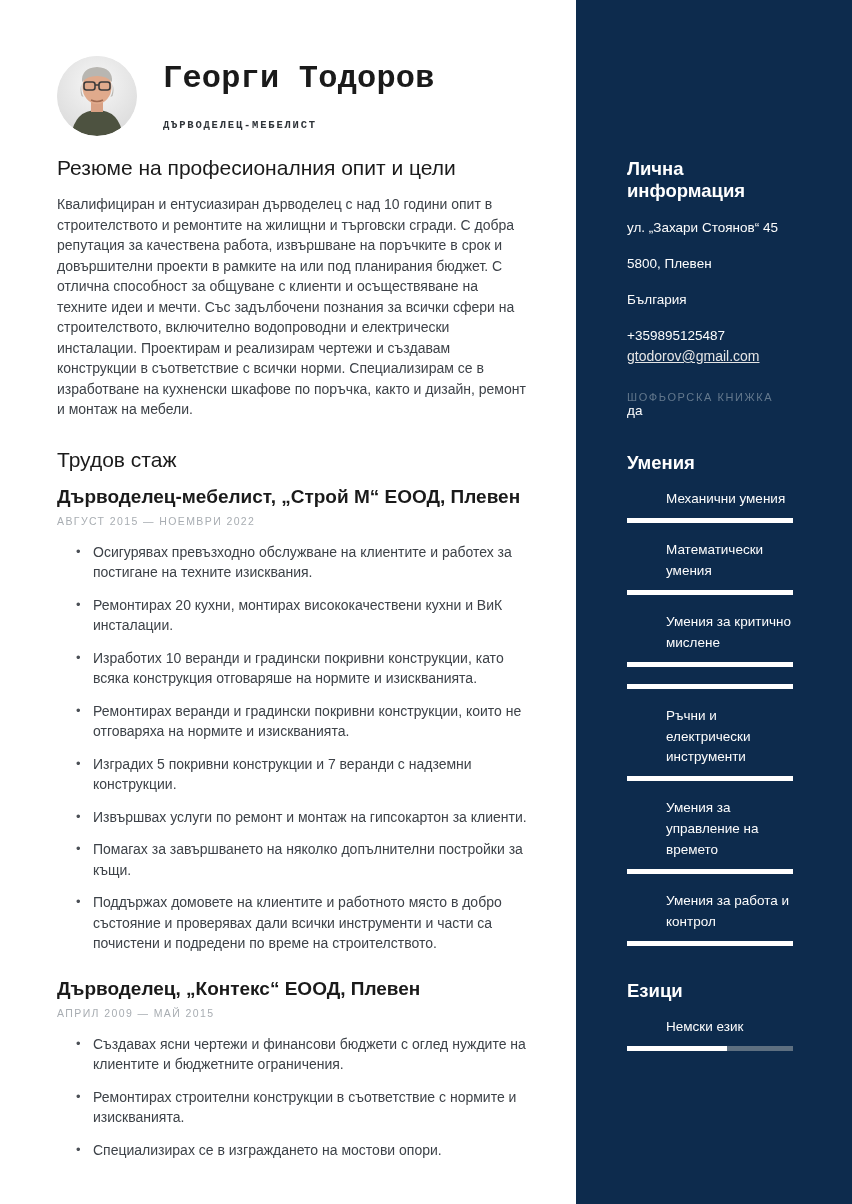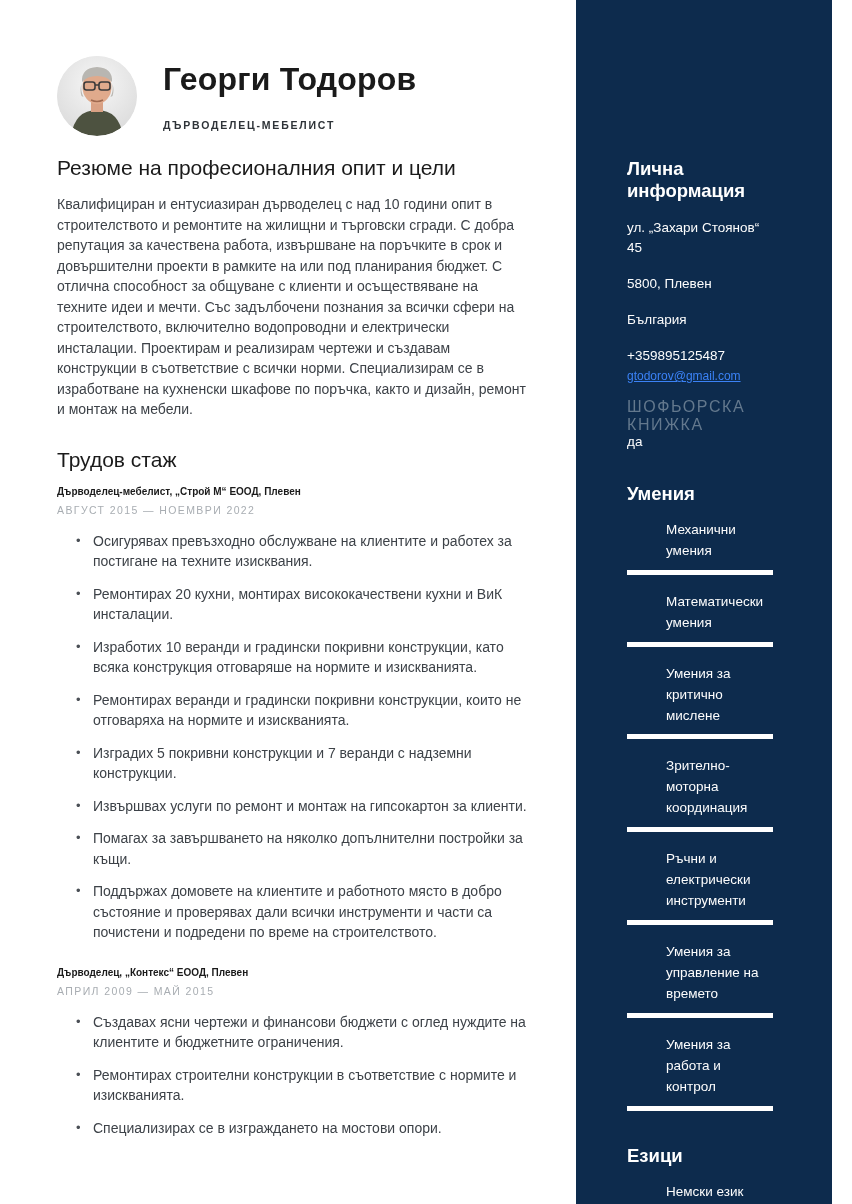--- a/index.html
+++ b/index.html
@@ -11,42 +11,42 @@
     --heading-text:#1a1a1a;
     --body-text:#3d4248;
   }
   *{margin:0;padding:0;box-sizing:border-box;}
   html,body{background:#ffffff;}
   body{font-family:"Liberation Sans","DejaVu Sans",sans-serif;}
   .page{width:852px;height:1204px;display:flex;background:#ffffff;overflow:hidden;}
 
   
   .main{width:576px;padding:56px 46px 30px 57px;}
-  .header{display:flex;align-items:center;margin-bottom:20px;}
+  .header{display:flex;align-items:center;margin-bottom:20px;font-family:Liberation Mono, monospace;}
   .avatar{width:80px;height:80px;border-radius:50%;overflow:hidden;flex:0 0 80px;background:#e9e9e9;}
   .header-text{margin-left:26px;}
   .name{font-size:32px;font-weight:700;color:var(--heading-text);letter-spacing:.2px;line-height:1.15;}
   .job-subtitle{font-size:10.5px;font-weight:700;letter-spacing:1.8px;color:#2e3338;margin-top:21px;text-transform:uppercase;}
 
   .section-heading{font-size:21px;font-weight:400;color:var(--heading-text);margin-bottom:14px;}
   .summary-text{font-size:14px;line-height:20.5px;color:var(--body-text);margin-bottom:28px;}
 
   .job{margin-bottom:24px;}
-  .job-title{font-size:10px;font-weight:700;color:var(--heading-text);}
+  .job-title{font-size:19px;font-weight:700;color:var(--heading-text);}
   .job-dates{font-size:10.5px;letter-spacing:1.4px;color:var(--date-text);margin:7px 0 15px 0;text-transform:uppercase;}
   .bullets{list-style:none;margin-left:36px;}
   .bullets li{position:relative;font-size:14px;line-height:20.5px;color:var(--body-text);margin-bottom:12px;}
   .bullets li::before{content:"\2022";position:absolute;left:-17px;top:0;color:#4a4f55;font-size:13px;}
 
   
-  .sidebar{width:256px;background:var(--sidebar-bg);color:#ffffff;padding:158px 59px 30px 51px;}
+  .sidebar{width:276px;background:var(--sidebar-bg);color:#ffffff;padding:158px 59px 30px 51px;}
   .side-heading{font-size:18.5px;font-weight:700;margin-bottom:15px;color:#ffffff;}
   .side-line{font-size:13.5px;line-height:20px;color:#fdfdfd;margin-top:16px;}
-  .email-link{color:#3b82f6;text-decoration:underline;font-size:12px;line-height:20px;display:inline-block;}
-  .side-label{font-size:16px;letter-spacing:1.6px;color:var(--muted-label);margin-top:12px;text-transform:uppercase;}
+  .email-link{color:#e5e5e5;text-decoration:underline;font-size:14px;line-height:20px;display:inline-block;}
+  .side-label{font-size:11px;letter-spacing:1.6px;color:var(--muted-label);margin-top:25px;text-transform:uppercase;}
   .side-value{font-size:13.5px;}
 
   .side-section{margin-top:34px;}
   .skill{margin-bottom:17px;}
   .skill-label{font-size:13.5px;line-height:1.55;color:#fdfdfd;margin-left:39px;}
   .bar-track{width:100%;height:5px;background:var(--bar-track);margin-top:8px;}
   .bar-fill{height:5px;background:var(--bar-fill);}
 </style>
 </head>
 <body>
@@ -158,21 +158,20 @@
           </div>
 
           <div class="skill">
             <div class="skill-label">Умения за критично мислене</div>
             <div class="bar-track">
               <div class="bar-fill" style="width: 100%;"></div>
             </div>
           </div>
 
           <div class="skill">
-            <div class="skill-label">Зрително-моторна координация</div>
             <div class="bar-track">
               <div class="bar-fill" style="width: 100%;"></div>
             </div>
           </div>
 
           <div class="skill">
             <div class="skill-label">Ръчни и електрически инструменти</div>
             <div class="bar-track">
               <div class="bar-fill" style="width: 100%;"></div>
             </div>

